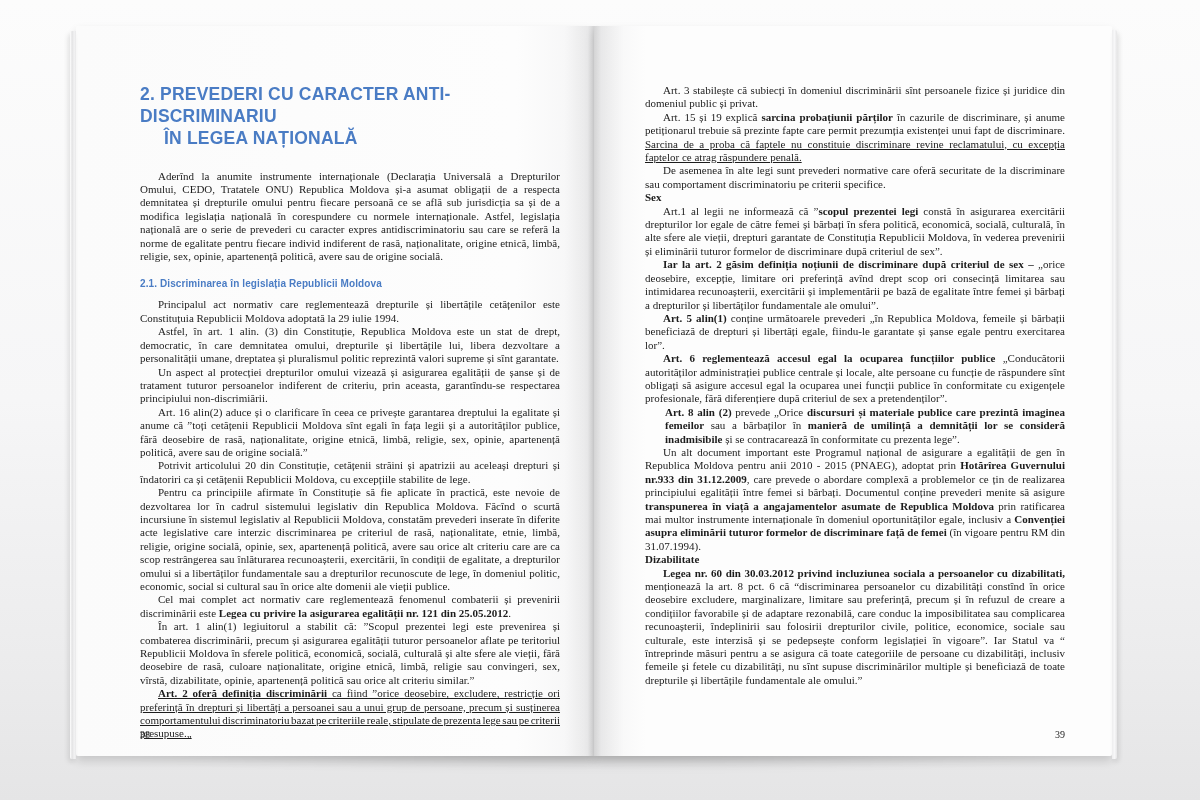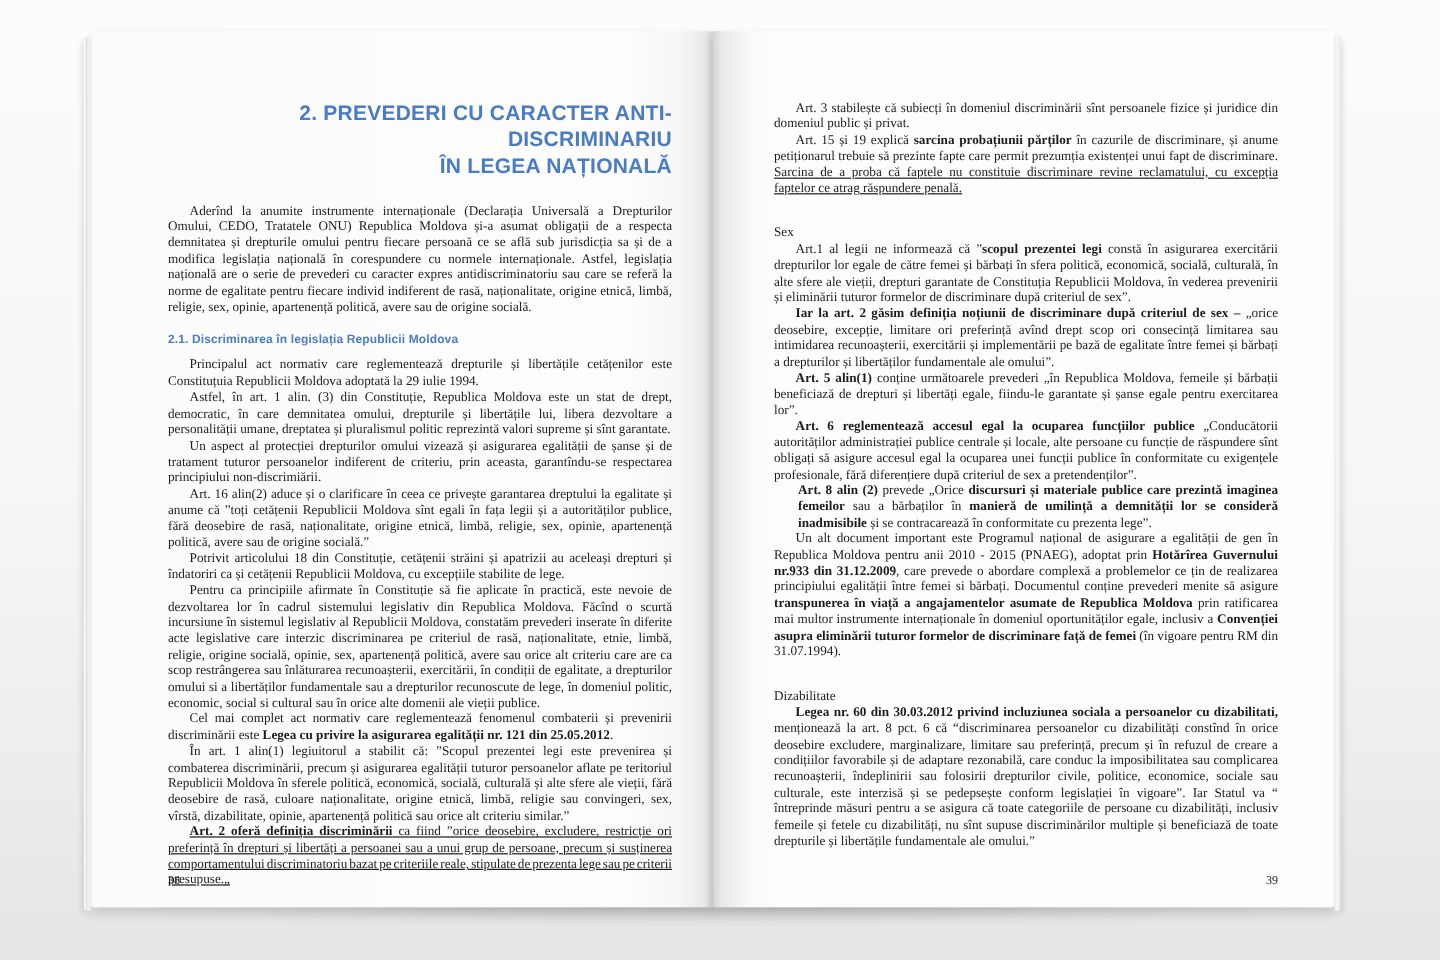--- a/index.html
+++ b/index.html
@@ -34,31 +34,31 @@
     position:absolute;left:488px;top:0;width:60px;height:730px;pointer-events:none;z-index:5;
     background:linear-gradient(90deg,rgba(0,0,0,0) 0%,rgba(0,0,0,0.05) 40%,rgba(0,0,0,0.13) 50%,rgba(0,0,0,0.05) 62%,rgba(0,0,0,0) 100%);
   }
   .page-content{position:absolute;top:58px;color:#1c1c1c;}
   .page-left .page-content{left:64px;width:420px;}
   .page-right .page-content{left:51px;width:420px;}
 
   .chapter-title{
     margin:0 0 20px 0;
     font-family:"Liberation Sans","DejaVu Sans",sans-serif;
-    font-size:17.5px;line-height:1.25;font-weight:bold;letter-spacing:0.2px;text-align:right;
+    font-size:17.5px;line-height:1.25;font-weight:bold;letter-spacing:0.2px;
   }
   .ct-line{display:block;}
   .ct-line + .ct-line{padding-left:24px;}
 
   .section-title{
     margin:15px 0 9px 0;
     font-family:"Liberation Sans","DejaVu Sans",sans-serif;
     font-size:10px;font-weight:bold;letter-spacing:0.1px;
   }
-  .subhead{margin:24px 0 0 0;font-size:11px;line-height:13.4px;font-weight:normal;}
+  .subhead{margin:0 0 0 0;font-size:11px;line-height:13.4px;font-weight:bold;}
   .para{margin:0;font-size:11px;line-height:13.4px;text-align:justify;text-indent:18px;}
   .para.noindent{text-indent:0;margin-left:20px;}
   .para.tight{word-spacing:-1.6px;text-decoration:underline;}
   .b{font-weight:bold;}
   .i{}
   .u{text-decoration:underline;}
 
   .page-number{position:absolute;bottom:16px;font-size:10px;color:#222;}
   .page-left .page-number{left:64px;text-align:right;}
   .page-right .page-number{right:47px;}
@@ -74,33 +74,34 @@
         <h1 class="chapter-title" style="color: rgb(74, 124, 196);">
           <span class="ct-line">2. PREVEDERI CU CARACTER ANTI-DISCRIMINARIU</span>
           <span class="ct-line">ÎN LEGEA NAȚIONALĂ</span>
         </h1>
         <p class="para"><span class="">Aderînd la anumite instrumente internaționale (Declarația Universală a Drepturilor Omului, CEDO, Tratatele ONU) Republica Moldova și-a asumat obligații de a respecta demnitatea și drepturile omului pentru fiecare persoană ce se află sub jurisdicția sa și de a modifica legislația națională în corespundere cu normele internaționale. Astfel, legislația națională are o serie de prevederi cu caracter expres antidiscriminatoriu sau care se referă la norme de egalitate pentru fiecare individ indiferent de rasă, naționalitate, origine etnică, limbă, religie, sex, opinie, apartenență politică, avere sau de origine socială.</span></p>
         <h2 class="section-title" style="color: rgb(74, 124, 196);">2.1. Discriminarea în legislația Republicii Moldova</h2>
         <p class="para"><span class="">Principalul act normativ care reglementează drepturile și libertățile cetățenilor este Constituțuia Republicii Moldova adoptată la 29 iulie 1994.</span></p>
         <p class="para"><span class="">Astfel, în art. 1 alin. (3) din </span><span class="i ">Constituție,</span><span class=""> Republica Moldova este un stat de drept, democratic, în care demnitatea omului, drepturile și libertățile lui, libera dezvoltare a personalității umane, dreptatea și pluralismul politic reprezintă valori supreme și sînt garantate.</span></p>
         <p class="para"><span class="">Un aspect al protecției drepturilor omului vizează și asigurarea egalității de șanse și de tratament tuturor persoanelor indiferent de criteriu, prin aceasta, garantîndu-se respectarea principiului non-discrimiării.</span></p>
         <p class="para"><span class="">Art. 16 alin(2) aduce și o clarificare în ceea ce privește garantarea dreptului la egalitate și anume că ”toți cetățenii Republicii Moldova sînt egali în fața legii și a autorităților publice, fără deosebire de rasă, naționalitate, origine etnică, limbă, religie, sex, opinie, apartenență politică, avere sau de origine socială.”</span></p>
-        <p class="para"><span class="">Potrivit articolului 18 din </span><span class="i ">Constituție,</span><span class=""> cetățenii străini și apatrizii au aceleași drepturi și îndatoriri ca și cetățenii Republicii Moldova, cu excepțiile stabilite de lege.</span></p>
+        <p class="para"><span class="">Potrivit articolului 20 din </span><span class="i ">Constituție,</span><span class=""> cetățenii străini și apatrizii au aceleași drepturi și îndatoriri ca și cetățenii Republicii Moldova, cu excepțiile stabilite de lege.</span></p>
         <p class="para"><span class="">Pentru ca principiile afirmate în Constituție să fie aplicate în practică, este nevoie de dezvoltarea lor în cadrul sistemului legislativ din Republica Moldova. Făcînd o scurtă incursiune în sistemul legislativ al Republicii Moldova, constatăm prevederi inserate în diferite acte legislative care interzic discriminarea pe criteriul de rasă, naționalitate, etnie, limbă, religie, origine socială, opinie, sex, apartenență politică, avere sau orice alt criteriu care are ca scop restrângerea sau înlăturarea recunoașterii, exercitării, în condiții de egalitate, a drepturilor omului si a libertăților fundamentale sau a drepturilor recunoscute de lege, în domeniul politic, economic, social si cultural sau în orice alte domenii ale vieții publice.</span></p>
         <p class="para"><span class="">Cel mai complet act normativ care reglementează fenomenul combaterii și prevenirii discriminării este </span><span class="b ">Legea cu privire la asigurarea egalității nr. 121 din 25.05.2012</span><span class="">.</span></p>
         <p class="para"><span class="">În art. 1 alin(1) legiuitorul a stabilit că: ”Scopul prezentei legi este prevenirea și combaterea discriminării, precum și asigurarea egalității tuturor persoanelor aflate pe teritoriul Republicii Moldova în sferele politică, economică, socială, culturală și alte sfere ale vieții, fără deosebire de rasă, culoare naționalitate, origine etnică, limbă, religie sau convingeri, sex, vîrstă, dizabilitate, opinie, apartenență politică sau orice alt criteriu similar.”</span></p>
         <p class="para tight"><span class="b ">Art. 2 oferă definiția discriminării</span><span class=""> ca fiind ”orice deosebire, excludere, restricție ori preferință în drepturi și libertăți a persoanei sau a unui grup de persoane, precum și susținerea comportamentului discriminatoriu bazat pe criteriile reale, stipulate de prezenta lege sau pe criterii presupuse.„</span></p>
       </div>
     <div class="page-number">38</div>
   </div>
 
   <div class="page page-right">
     <div class="page-content">
         <p class="para"><span class="">Art. 3 stabilește că subiecți în domeniul discriminării sînt persoanele fizice și juridice din domeniul public și privat.</span></p>
         <p class="para"><span class="">Art. 15 și 19 explică </span><span class="b ">sarcina probațiunii părților</span><span class=""> în cazurile de discriminare, și anume petiționarul trebuie să prezinte fapte care permit prezumția existenței unui fapt de discriminare. </span><span class="u">Sarcina de a proba că faptele nu constituie discriminare revine reclamatului, cu excepția faptelor ce atrag răspundere penală.</span></p>
+        <p class="para"><span class="">De asemenea în alte legi sunt prevederi normative care oferă securitate de la discriminare sau comportament discriminatoriu pe criterii specifice.</span></p>
         <h3 class="subhead">Sex</h3>
         <p class="para"><span class="">Art.1 al legii ne informează că ”</span><span class="b ">scopul prezentei legi</span><span class=""> constă în asigurarea exercitării drepturilor lor egale de către femei și bărbați în sfera politică, economică, socială, culturală, în alte sfere ale vieții, drepturi garantate de Constituția Republicii Moldova, în  vederea prevenirii și eliminării tuturor formelor de discriminare după criteriul de sex”.</span></p>
         <p class="para"><span class="b ">Iar la art. 2 găsim definiția noțiunii de discriminare după criteriul de sex –</span><span class=""> „orice deosebire, excepție, limitare ori preferință  avînd drept scop ori consecință limitarea sau intimidarea recunoașterii, exercitării și implementării pe bază de egalitate între femei și bărbați a drepturilor și libertăților fundamentale ale omului”.</span></p>
         <p class="para"><span class="b ">Art. 5 alin(1)</span><span class=""> conține următoarele prevederi „în Republica Moldova, femeile și bărbații beneficiază de drepturi și libertăți egale, fiindu-le garantate și șanse egale pentru exercitarea lor”.</span></p>
         <p class="para"><span class="b ">Art. 6 reglementează accesul egal la ocuparea funcțiilor publice</span><span class=""> „Conducătorii autorităților administrației publice centrale și locale, alte persoane cu funcție de răspundere sînt obligați să asigure accesul egal la ocuparea unei funcții publice în conformitate cu exigențele profesionale, fără diferențiere după criteriul de sex a pretendenților”.</span></p>
         <p class="para noindent"><span class="b ">Art. 8 alin (2)</span><span class=""> prevede „Orice </span><span class="b ">discursuri și materiale publice care prezintă imaginea femeilor</span><span class=""> sau a bărbaților în </span><span class="b ">manieră de umilință a demnității lor se consideră inadmisibile</span><span class=""> și se contracarează în conformitate cu prezenta lege”.</span></p>
         <p class="para"><span class="">Un alt document important este Programul național de asigurare a egalității de gen în Republica Moldova pentru anii 2010 - 2015 (PNAEG), adoptat prin </span><span class="b ">Hotărîrea Guvernului nr.933 din 31.12.2009</span><span class="">, care prevede o abordare complexă a problemelor ce țin de realizarea principiului egalității între femei si bărbați. Documentul conține prevederi menite să asigure </span><span class="b ">transpunerea în viață a angajamentelor asumate de Republica Moldova</span><span class=""> prin ratificarea mai multor instrumente internaționale în domeniul oportunităților egale, inclusiv a </span><span class="b ">Convenției asupra eliminării tuturor formelor de discriminare față de femei</span><span class=""> (în vigoare pentru RM din 31.07.1994).</span></p>
         <h3 class="subhead">Dizabilitate</h3>
         <p class="para"><span class="b ">Legea nr. 60 din 30.03.2012 privind incluziunea sociala a persoanelor cu dizabilitati,</span><span class=""> menționează la art. 8 pct. 6 că “discriminarea persoanelor cu dizabilități constînd în orice deosebire excludere, marginalizare, limitare sau preferință, precum și în refuzul de creare a condițiilor favorabile și de adaptare rezonabilă, care conduc la imposibilitatea sau complicarea recunoașterii, îndeplinirii sau folosirii drepturilor civile, politice, economice, sociale sau culturale, este interzisă și se pedepsește conform legislației în vigoare”. Iar Statul va “ întreprinde măsuri pentru a se asigura că toate categoriile de persoane cu dizabilități, inclusiv femeile și fetele cu dizabilități, nu sînt supuse discriminărilor multiple și beneficiază de toate drepturile și libertățile fundamentale ale omului.”</span></p>
       </div>

